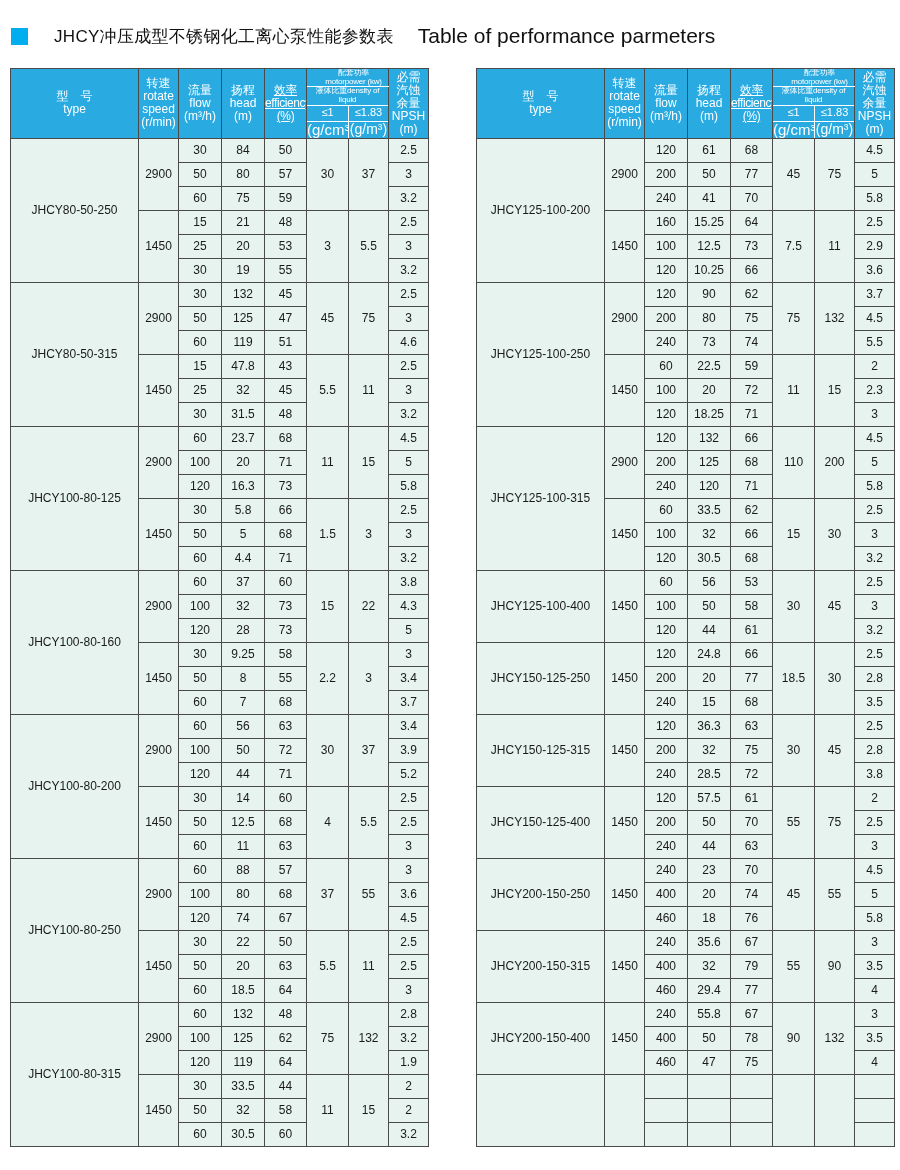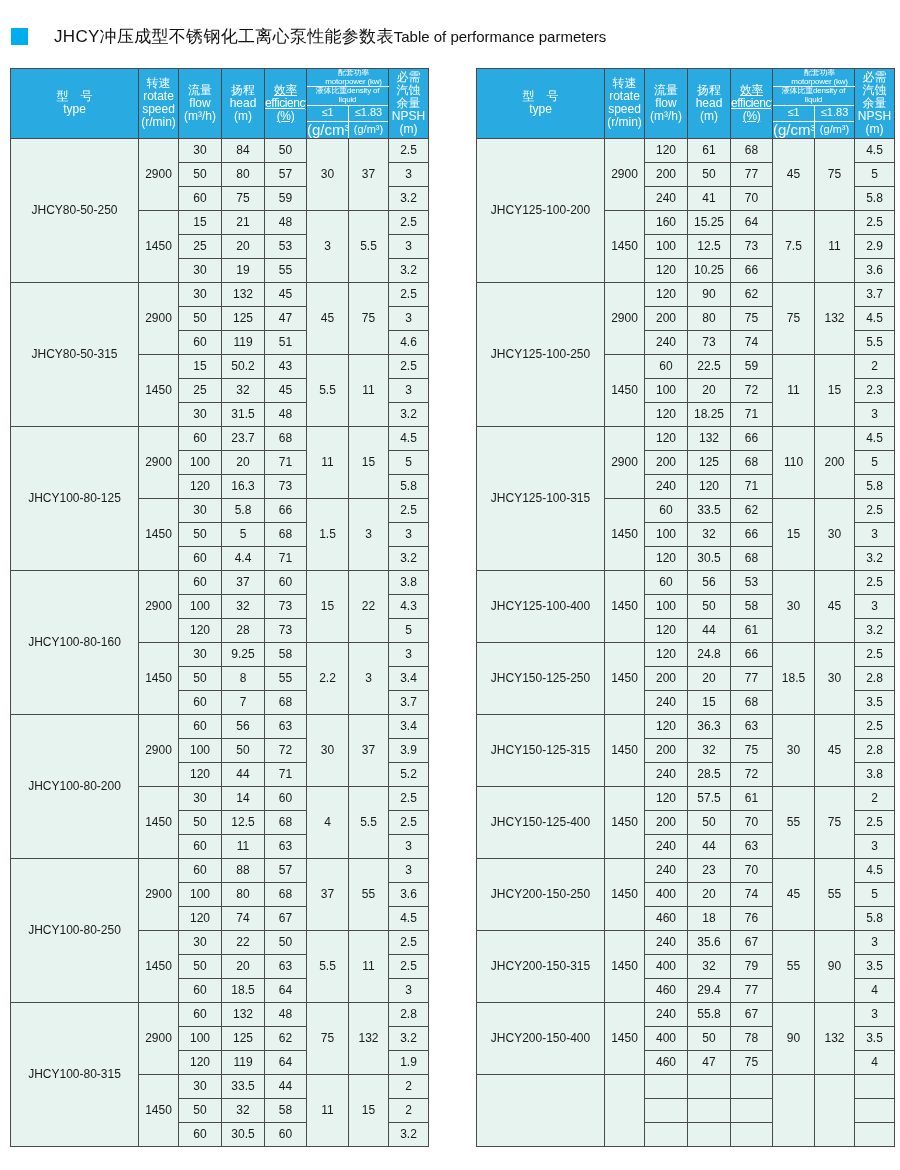--- a/index.html
+++ b/index.html
@@ -4,40 +4,40 @@
 <style>
   html,body{margin:0;padding:0;}
   body{
     width:900px;height:1170px;background:#ffffff;
     font-family:"Liberation Sans","DejaVu Sans",sans-serif;
     color:#1a1a1a;overflow:hidden;
   }
   .title-row{display:flex;align-items:center;padding:25px 0 0 11px;height:22px;}
   .sq{width:17px;height:17px;background:#00aeef;flex:0 0 auto;}
   .title-cn{font-size:17px;color:#111;margin-left:26px;letter-spacing:.3px;}
-  .title-en{font-size:15px;color:#111;margin-left:0;}
+  .title-en{font-size:21px;color:#111;margin-left:24px;}
   .tables{display:flex;gap:47px;margin:21px 0 0 10px;}
   table{border-collapse:collapse;table-layout:fixed;width:418px;}
   th,td{border:1px solid #4a4a4a;padding:0;text-align:center;vertical-align:middle;overflow:hidden;}
   col.c1{width:128px}col.c2{width:40px}col.c3{width:43px}col.c4{width:43px}
   col.c5{width:42px}col.c6{width:42px}col.c7{width:40px}col.c8{width:40px}
   thead th{
     background:#29abe2;color:#fff;font-weight:normal;
     font-size:12px;line-height:1.08;white-space:pre-line;
   }
   thead tr.r1{height:17px}
   thead tr.r2,thead tr.r3,thead tr.r4{height:16px}
   th.c-eff{font-size:12px;letter-spacing:-.4px;text-decoration:underline;}
   th.pwr-title,th.pwr-sub{font-size:8px;letter-spacing:-.2px;}
   th.pwr-title{border-bottom-color:#fff;padding-left:12px;}
   th.pwr-sub{border-bottom-color:#fff;}
   th.pwr-le1{border-right-color:#fff;border-bottom-color:#fff;font-size:11px;}
   th.pwr-le183{border-bottom-color:#fff;font-size:11px;}
   th.pwr-u1{border-right-color:#fff;font-size:15px;}
-  th.pwr-u2{font-size:11px;}
+  th.pwr-u2{font-size:14px;}
   tbody td{background:#e6f3ee;font-size:12px;color:#1a1a1a;height:23px;}
   td.t-model{font-size:12px;}
 </style>
 </head>
 <body>
 
 <div class="title-row">
   <span class="sq"></span>
   <span class="title-cn">JHCY冲压成型不锈钢化工离心泵性能参数表</span>
   <span class="title-en">Table of performance parmeters</span>
@@ -154,21 +154,21 @@
         </tr>
         <tr>
           <td class="t-flow">60</td>
           <td class="t-head">119</td>
           <td class="t-eff">51</td>
           <td class="t-npsh">4.6</td>
         </tr>
         <tr>
           <td class="t-speed" rowspan="3">1450</td>
           <td class="t-flow">15</td>
-          <td class="t-head">50.2</td>
+          <td class="t-head">47.8</td>
           <td class="t-eff">43</td>
           <td class="t-p1" rowspan="3">5.5</td>
           <td class="t-p2" rowspan="3">11</td>
           <td class="t-npsh">2.5</td>
         </tr>
         <tr>
           <td class="t-flow">25</td>
           <td class="t-head">32</td>
           <td class="t-eff">45</td>
           <td class="t-npsh">3</td>

